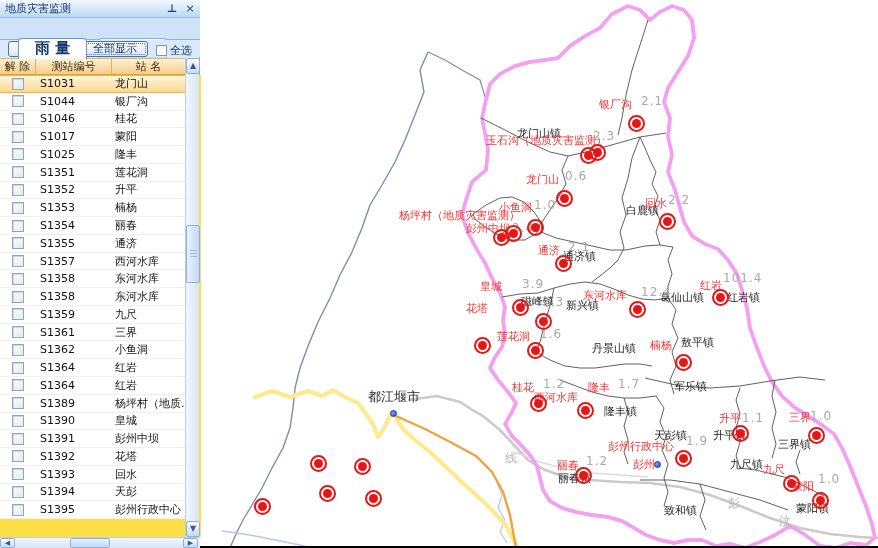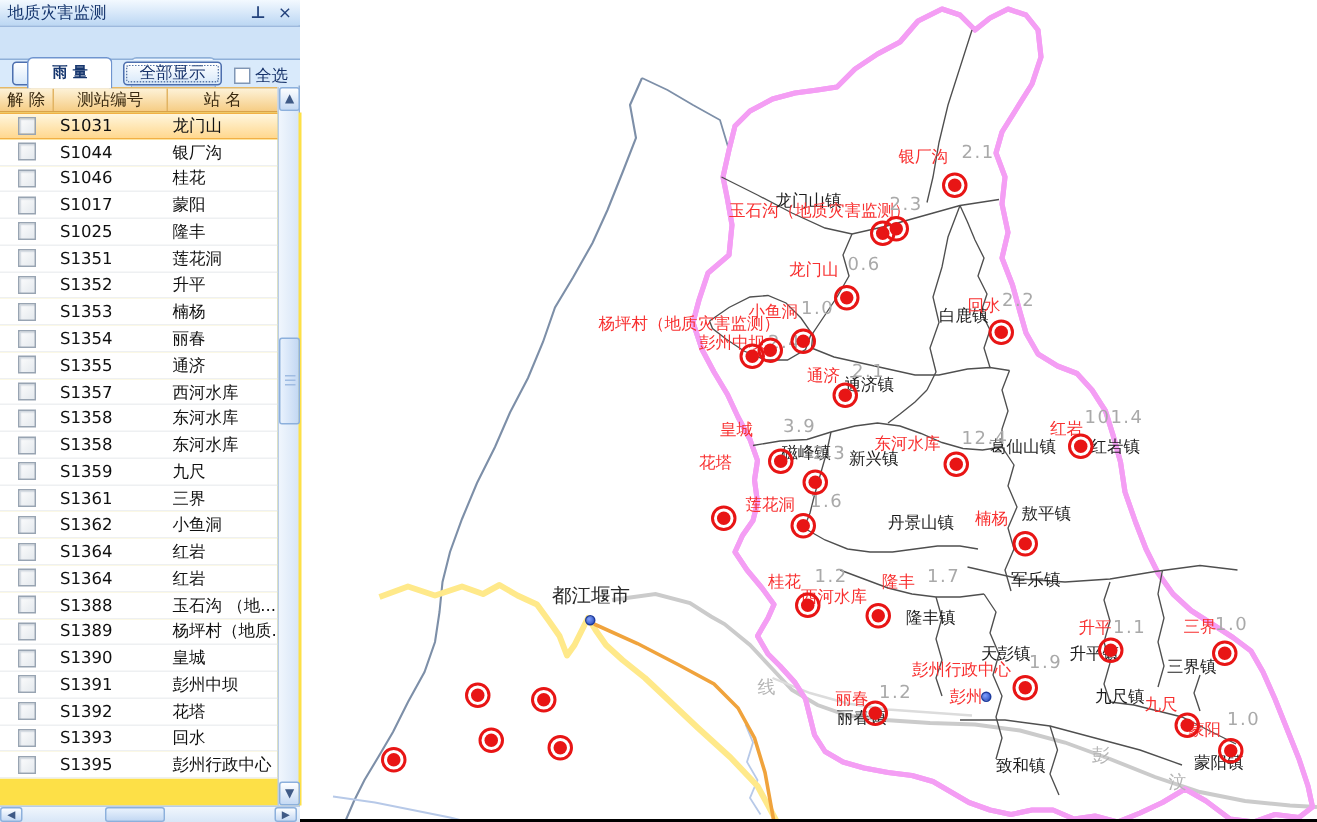--- a/index.html
+++ b/index.html
@@ -28,21 +28,21 @@
      background:linear-gradient(#f3f9ff,#bcd7f3); border-bottom:1px solid #9db9dd;
      color:#16366e; font-size:11px; line-height:18px; padding-left:5px; }
   .titlebar-icons { position:absolute; right:3px; top:2px; display:flex; gap:4px; }
   .tb-ico { width:14px; height:14px; font-size:11px; line-height:13px; text-align:center;
      color:#23427c; cursor:default; }
   .pin-glyph { display:inline-block; transform:rotate(0deg); font-weight:bold; }
 
   #tabstrip { position:absolute; left:0; top:18px; width:200px; height:22px;
      background:#cfe3f8; border-bottom:1px solid #8fb0d8; padding-left:18px; }
   .tab { position:relative; display:inline-block; height:20px; margin-top:20px; padding:0 16px;
-     font-size:10px; line-height:19px; color:#16366e;
+     font-size:15px; line-height:19px; color:#16366e;
      border:1px solid #8fb0d8; border-bottom:none; border-radius:4px 4px 0 0; }
   .tab.active { background:#fff; font-weight:bold; height:21px; z-index:2;
      border-color:#6f94cf; }
   .tab.inactive { background:linear-gradient(#f2f8ff,#c4daf3); margin-left:6px; }
 
   #toolbar { position:absolute; left:0; top:40px; width:200px; height:17px; padding:0;
      background:#d9eafb; }
   .tb-btn { position:absolute; top:1px; height:16px; font-size:11px; line-height:14px;
      text-align:center; color:#17336b; border:1px solid #4d6fae; border-radius:3px;
      background:linear-gradient(#ffffff,#d7e8fa); }
@@ -455,27 +455,20 @@
           <span class="cbc">
             <span class="cb"></span>
           </span>
           <span class="cid">S1364</span>
           <span class="cname">红岩</span>
         </div>
         <div class="row">
           <span class="cbc">
             <span class="cb"></span>
           </span>
-          <span class="cid">S1388</span>
-          <span class="cname">玉石沟 （地...</span>
-        </div>
-        <div class="row">
-          <span class="cbc">
-            <span class="cb"></span>
-          </span>
           <span class="cid">S1389</span>
           <span class="cname">杨坪村（地质...</span>
         </div>
         <div class="row">
           <span class="cbc">
             <span class="cb"></span>
           </span>
           <span class="cid">S1390</span>
           <span class="cname">皇城</span>
         </div>
@@ -492,20 +485,27 @@
           </span>
           <span class="cid">S1392</span>
           <span class="cname">花塔</span>
         </div>
         <div class="row">
           <span class="cbc">
             <span class="cb"></span>
           </span>
           <span class="cid">S1393</span>
           <span class="cname">回水</span>
+        </div>
+        <div class="row">
+          <span class="cbc">
+            <span class="cb"></span>
+          </span>
+          <span class="cid">S1394</span>
+          <span class="cname">天彭</span>
         </div>
         <div class="row">
           <span class="cbc">
             <span class="cb"></span>
           </span>
           <span class="cid">S1395</span>
           <span class="cname">彭州行政中心</span>
         </div>
       </div>
 

